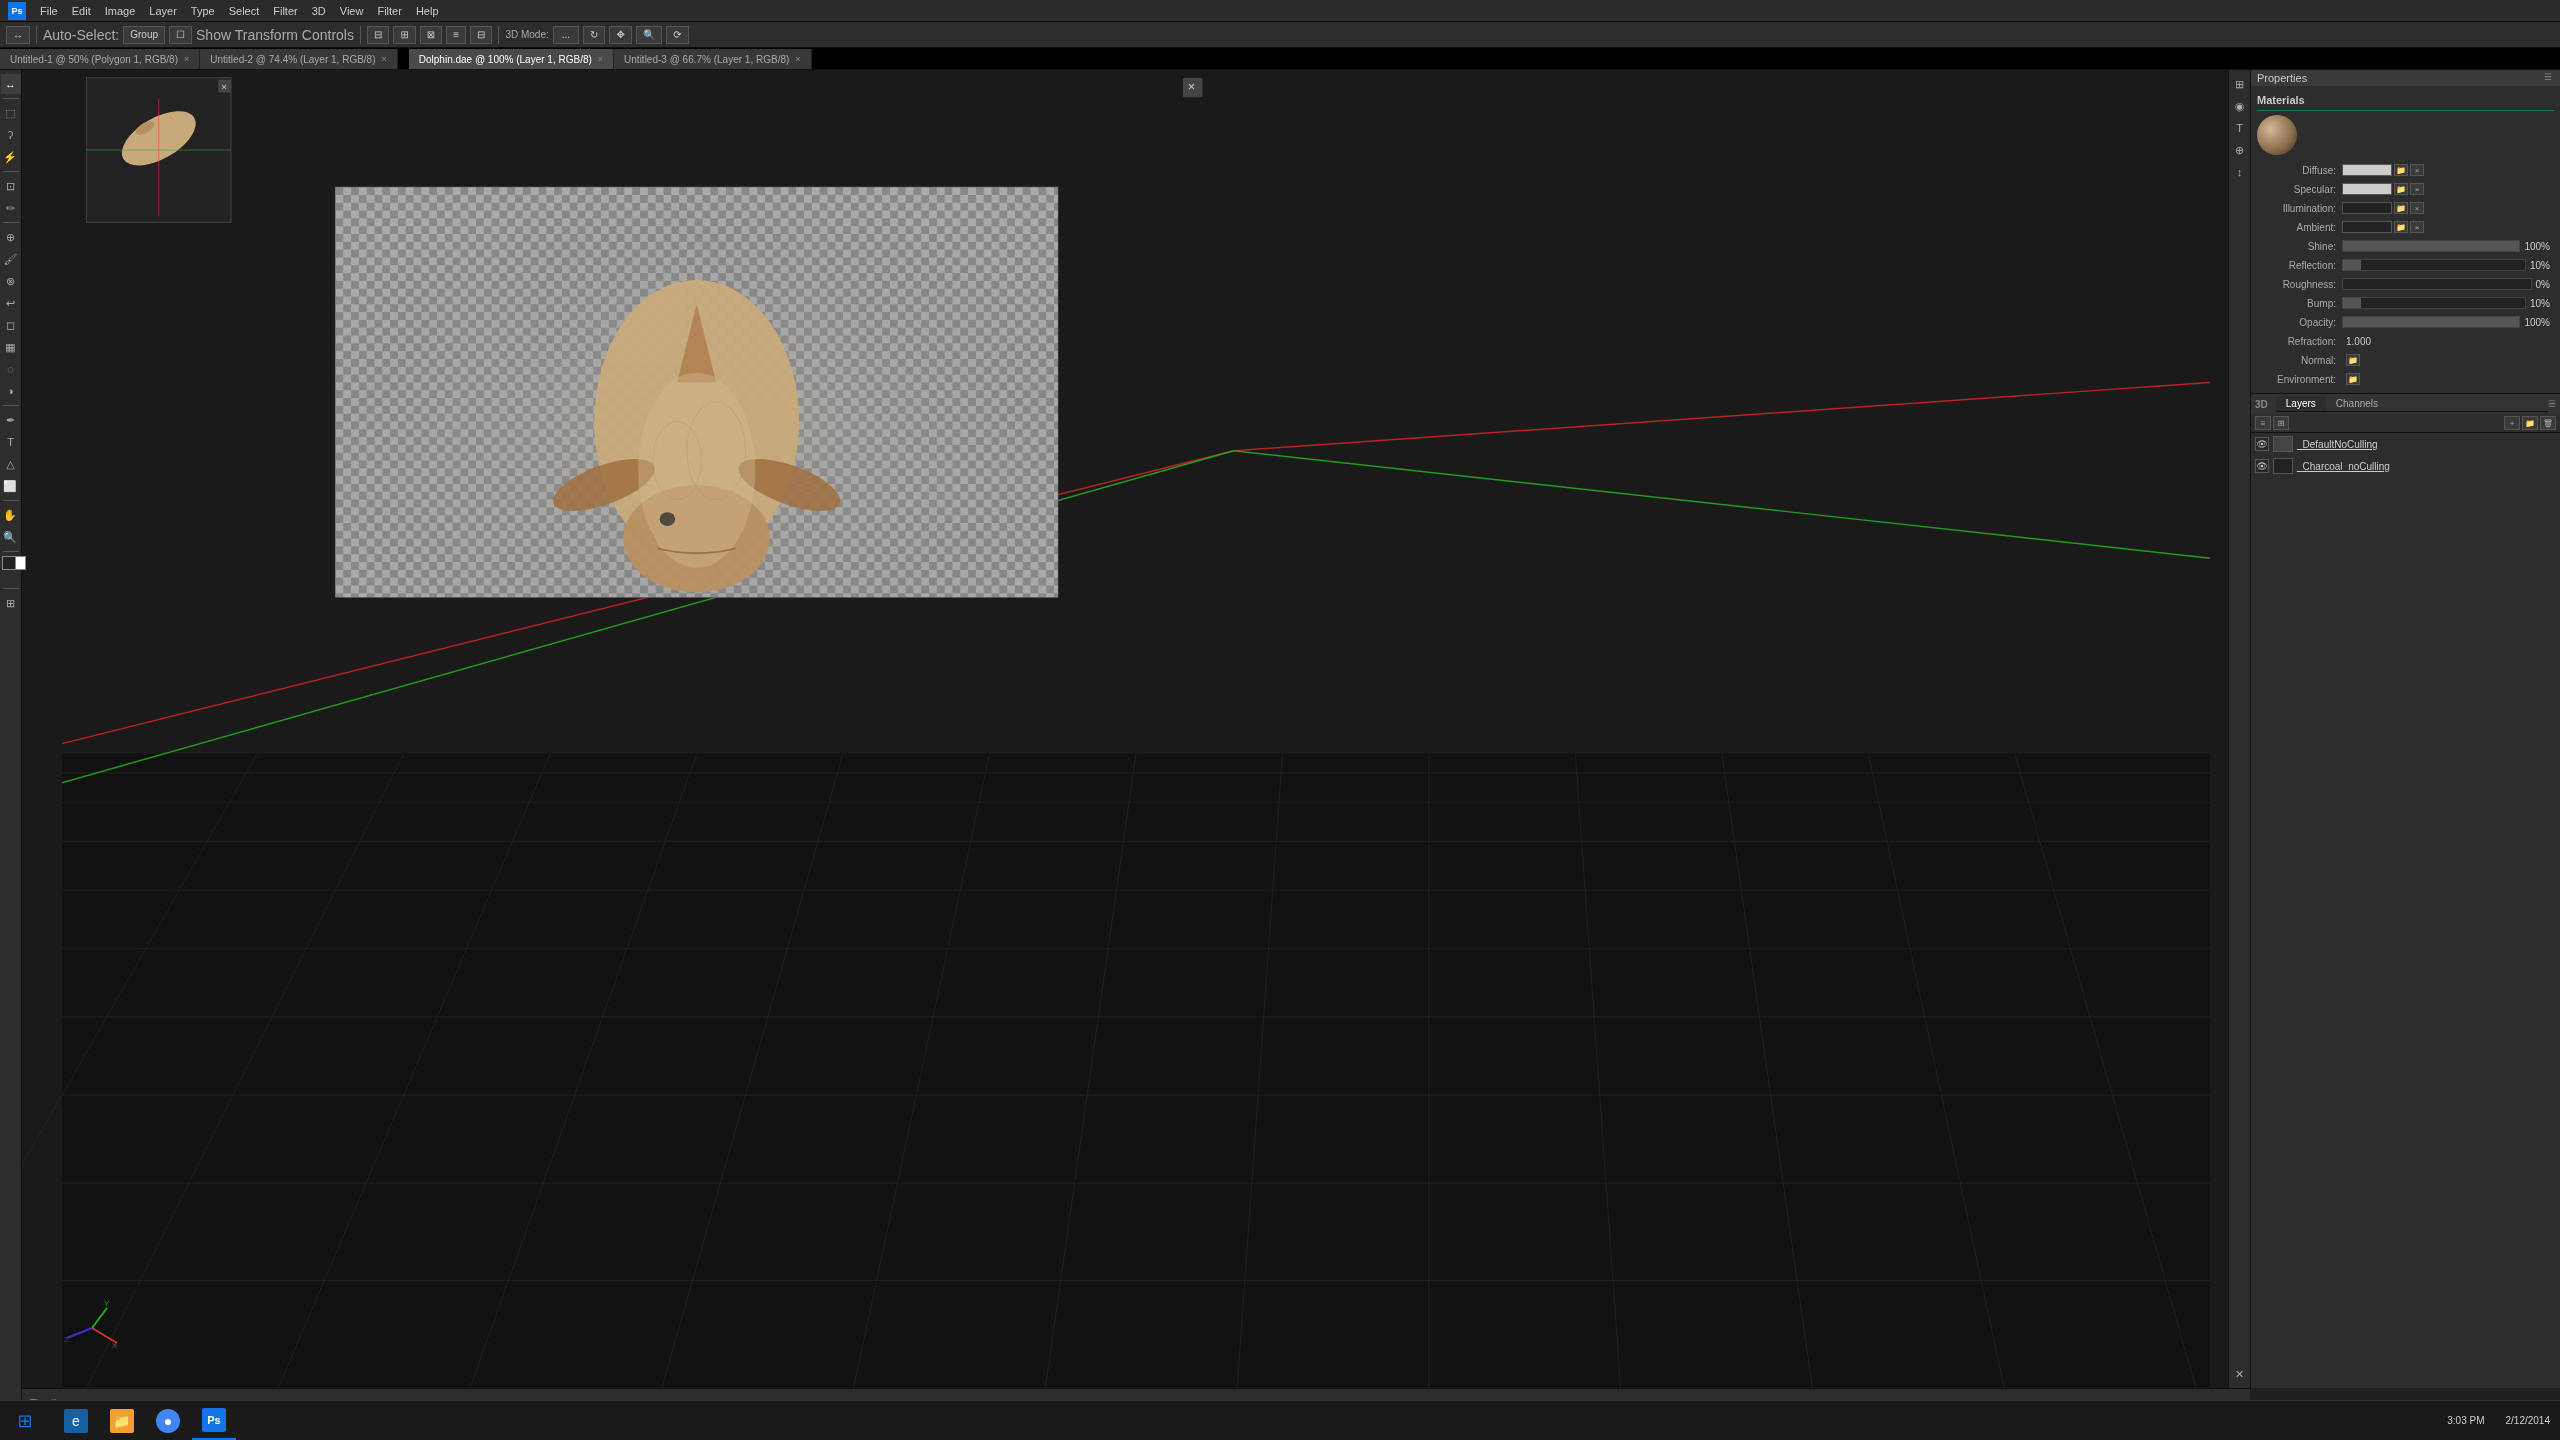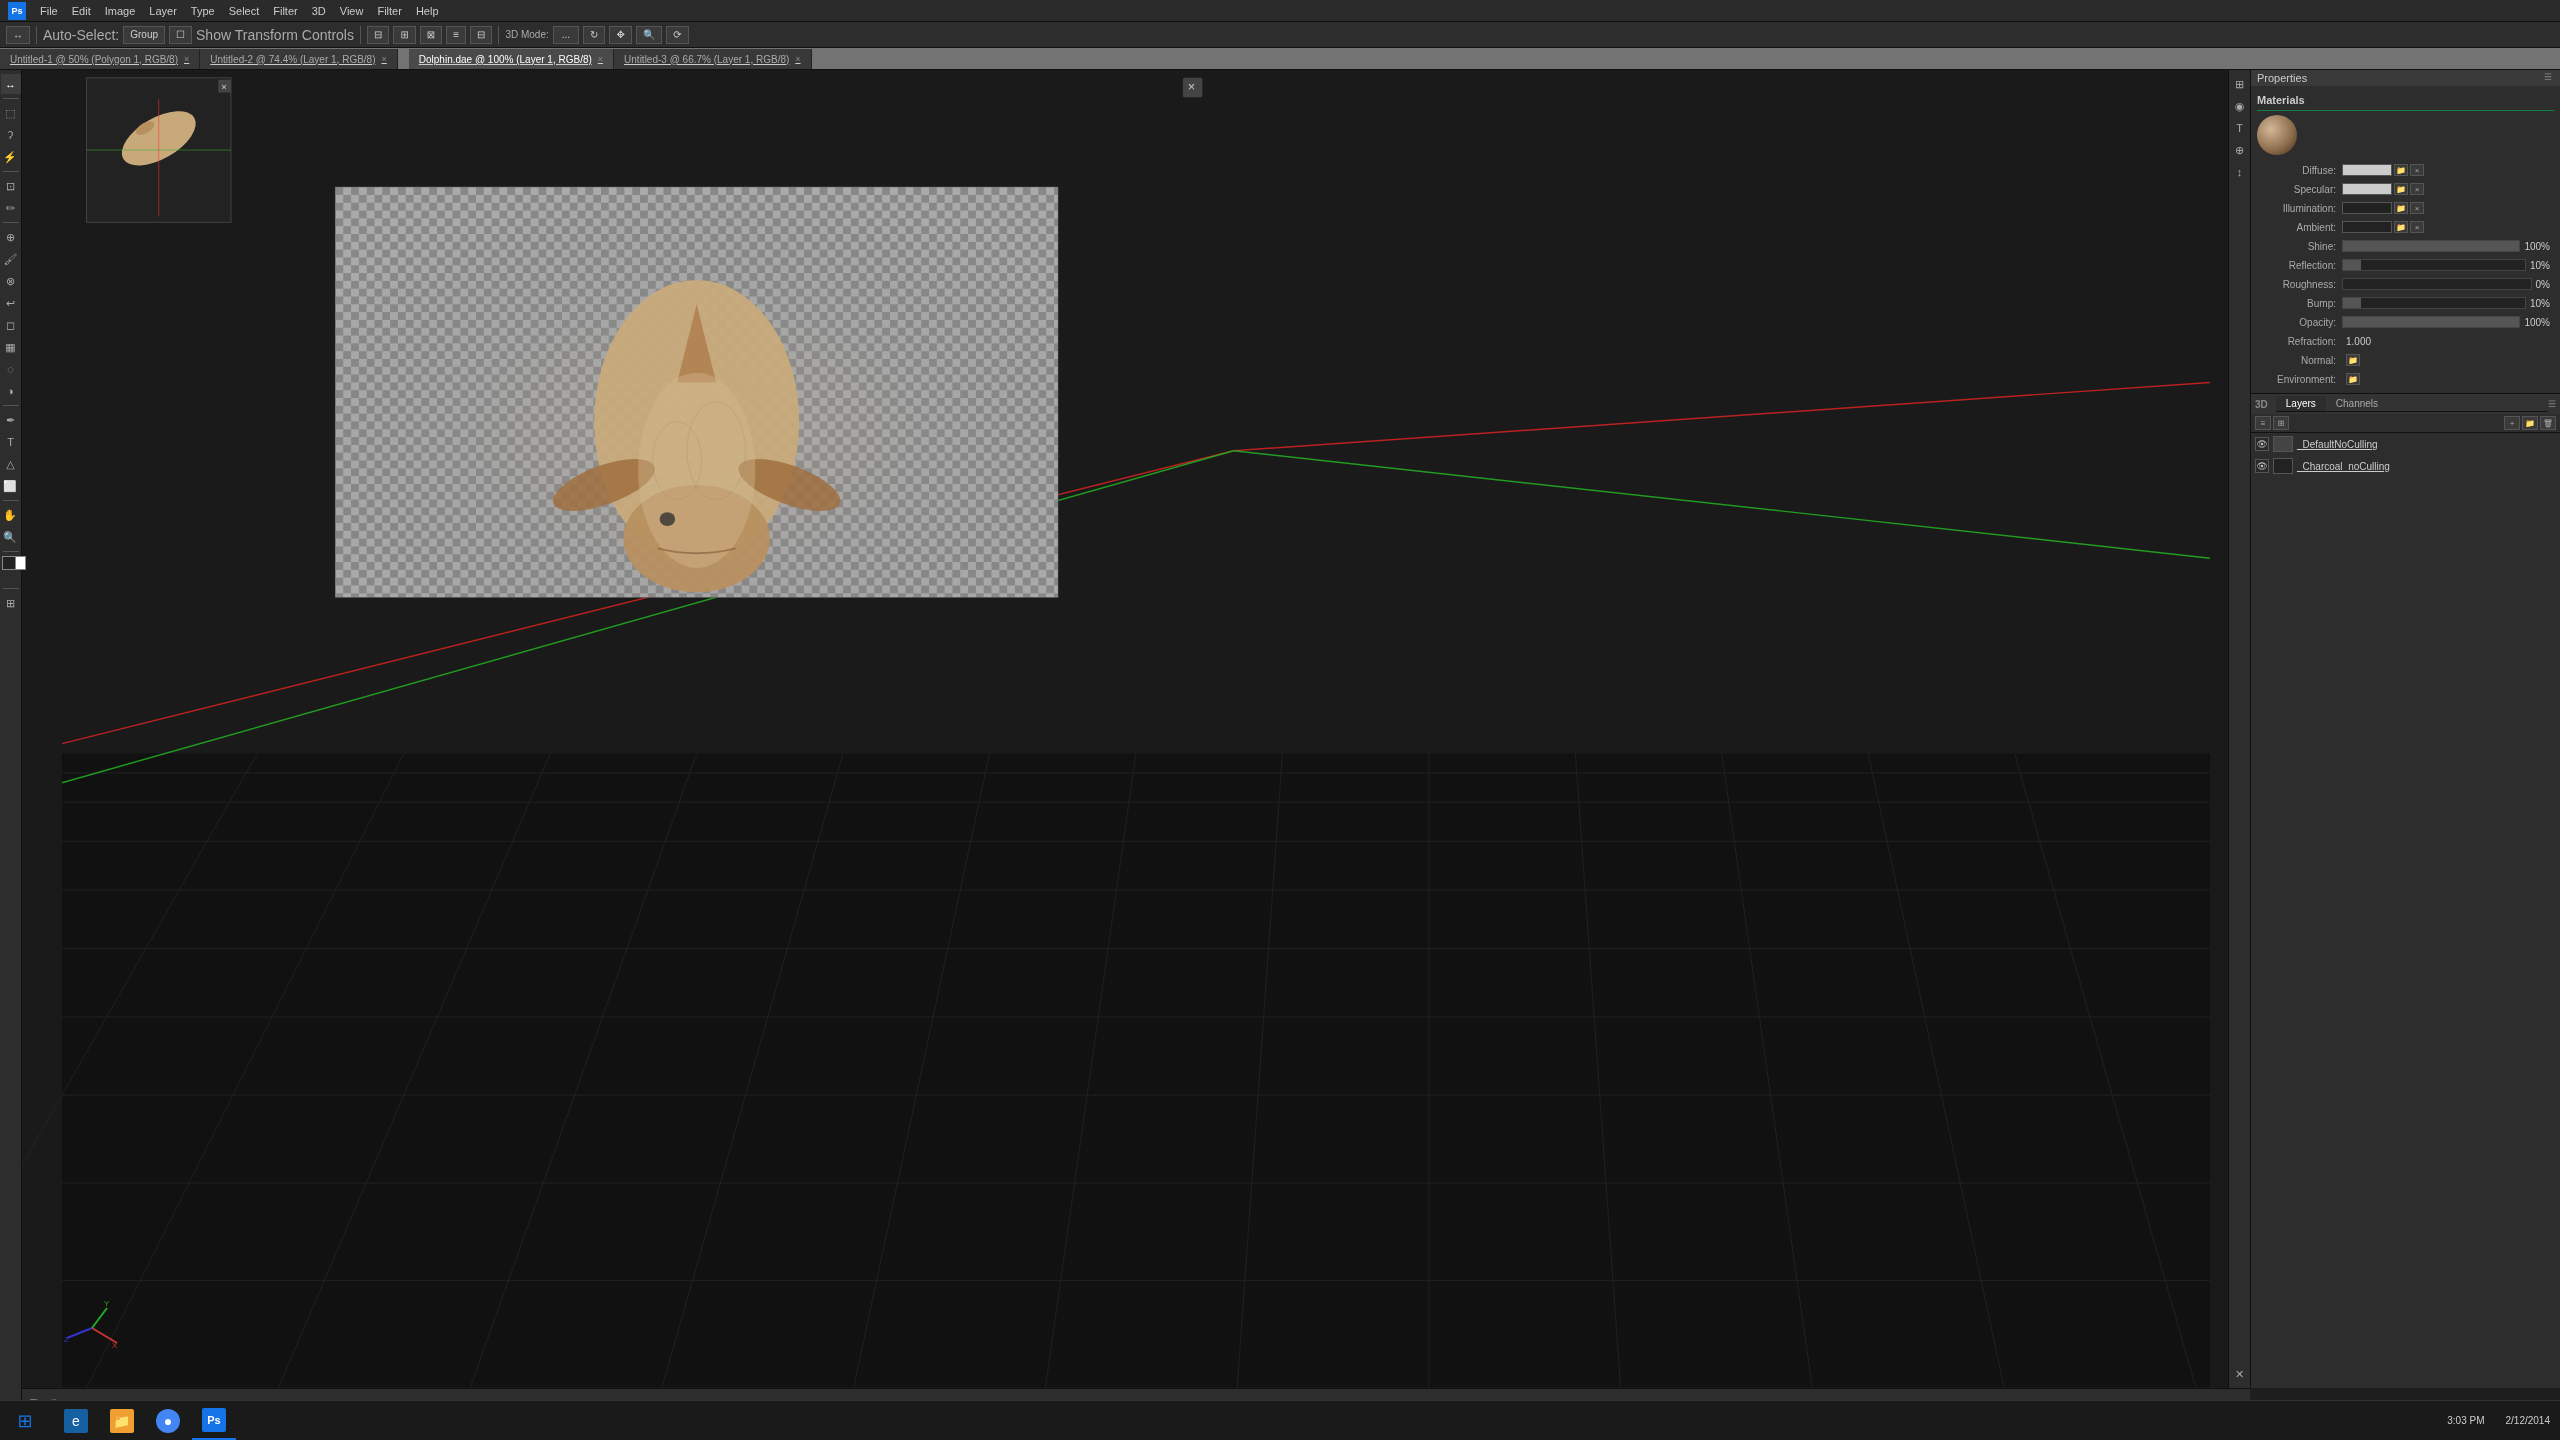--- a/index.html
+++ b/index.html
@@ -73,26 +73,25 @@
       padding: 1px 8px;
       cursor: pointer;
       height: 18px;
     }
 
     
     #doc-tabs {
       position: absolute;
       top: 48px; left: 0; right: 0;
       height: 22px;
-      background: #737373;
+      background: #000000;
       display: flex;
       align-items: flex-end;
       z-index: 98;
       border-bottom: 1px solid #111;
-      text-decoration: underline;
     }
     .doc-tab {
       height: 20px;
       background: #383838;
       color: #aaa;
       font-size: 10px;
       padding: 0 10px;
       display: flex; align-items: center; gap: 6px;
       cursor: pointer;
       border-right: 1px solid #222;

